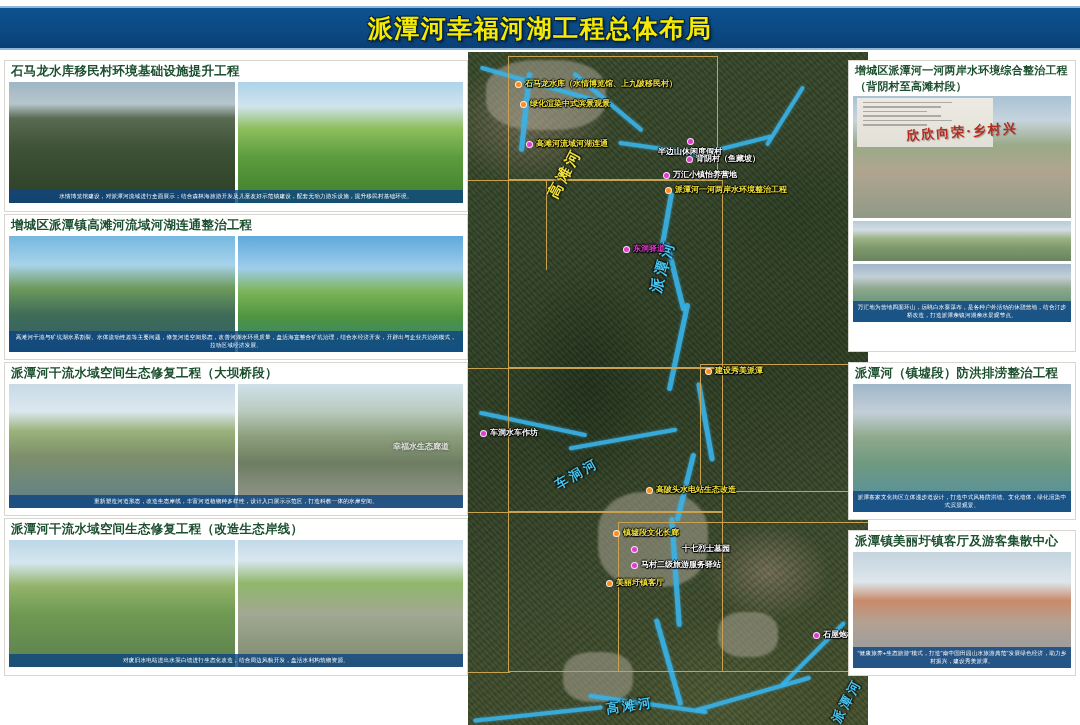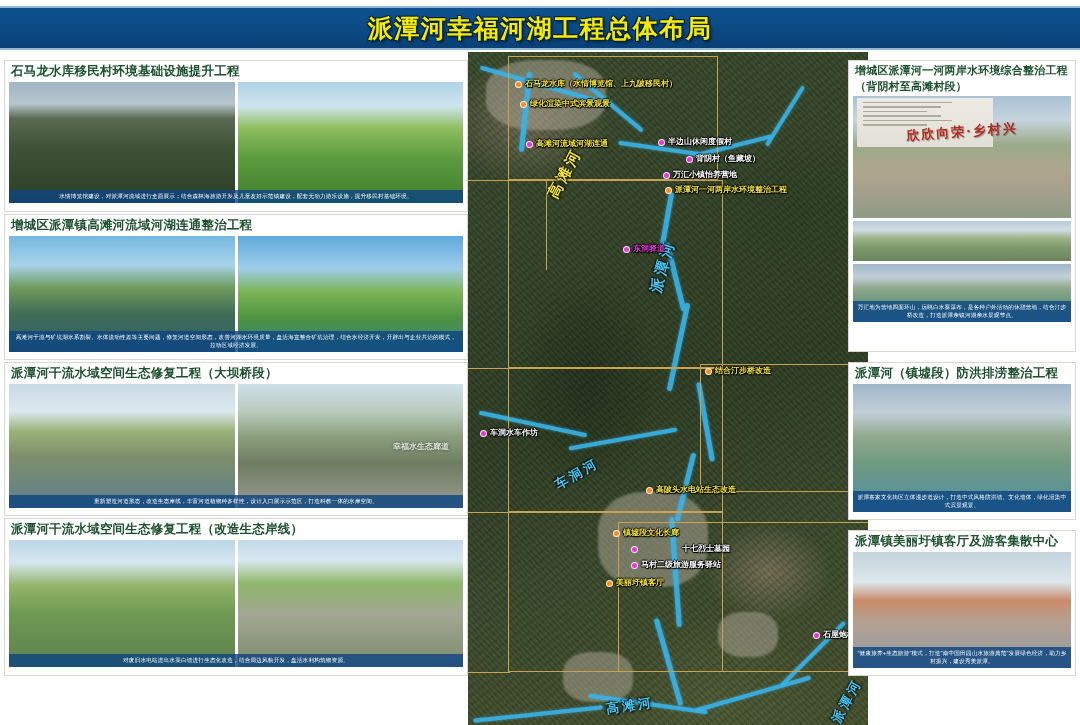--- a/index.html
+++ b/index.html
@@ -181,21 +181,21 @@
           <span class="txt" style="color: rgb(242, 227, 58);">石马龙水库（水情博览馆、上九陂移民村）</span>
         </div>
         <div class="mlabel" style="left: 52px; top: 48px;">
           <span class="dot" style="background: rgb(255, 138, 30);"></span>
           <span class="txt" style="color: rgb(242, 227, 58);">绿化渲染中式滨景观景</span>
         </div>
         <div class="mlabel" style="left: 58px; top: 88px;">
           <span class="dot" style="background: rgb(226, 59, 210);"></span>
           <span class="txt" style="color: rgb(242, 227, 58);">高滩河流域河湖连通</span>
         </div>
-        <div class="mlabel" style="left: 190px; top: 86px;">
+        <div class="mlabel" style="left: 190px; top: 86px; flex-direction: column;">
           <span class="dot" style="background: rgb(226, 59, 210);"></span>
           <span class="txt" style="color: rgb(255, 255, 255);">半边山休闲度假村</span>
         </div>
         <div class="mlabel" style="left: 218px; top: 103px;">
           <span class="dot" style="background: rgb(226, 59, 210);"></span>
           <span class="txt" style="color: rgb(255, 255, 255);">背阴村（鱼藏坡）</span>
         </div>
         <div class="mlabel" style="left: 195px; top: 119px;">
           <span class="dot" style="background: rgb(226, 59, 210);"></span>
           <span class="txt" style="color: rgb(255, 255, 255);">万汇小镇怡养营地</span>
@@ -203,21 +203,21 @@
         <div class="mlabel" style="left: 197px; top: 134px; font-family: Liberation Serif, serif;">
           <span class="dot" style="background: rgb(255, 138, 30);"></span>
           <span class="txt" style="color: rgb(242, 227, 58);">派潭河一河两岸水环境整治工程</span>
         </div>
         <div class="mlabel" style="left: 155px; top: 193px;">
           <span class="dot" style="background: rgb(226, 59, 210);"></span>
           <span class="txt" style="color: rgb(226, 59, 210);">东洞驿道</span>
         </div>
         <div class="mlabel" style="left: 237px; top: 315px;">
           <span class="dot" style="background: rgb(255, 138, 30);"></span>
-          <span class="txt" style="color: rgb(242, 227, 58);">结合汀步桥改造</span>
+          <span class="txt" style="color: rgb(242, 227, 58);">建设秀美派潭</span>
         </div>
         <div class="mlabel" style="left: 12px; top: 377px;">
           <span class="dot" style="background: rgb(226, 59, 210);"></span>
           <span class="txt" style="color: rgb(255, 255, 255);">车洞水车作坊</span>
         </div>
         <div class="mlabel" style="left: 178px; top: 434px;">
           <span class="dot" style="background: rgb(255, 138, 30);"></span>
           <span class="txt" style="color: rgb(242, 227, 58);">高陂头水电站生态改造</span>
         </div>
         <div class="mlabel" style="left: 145px; top: 477px;">

